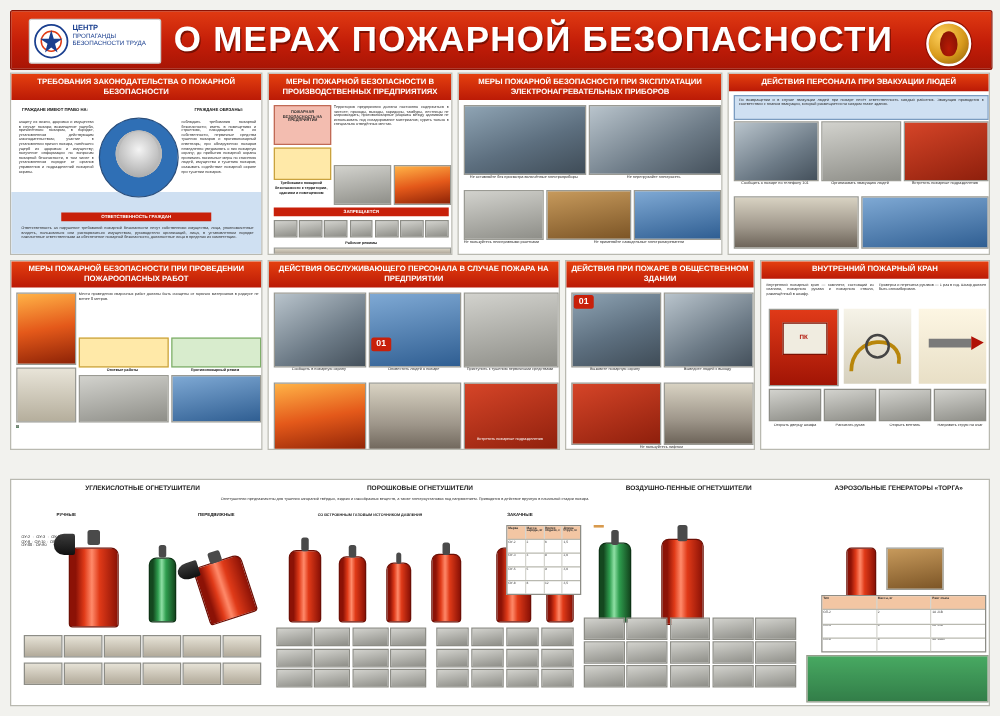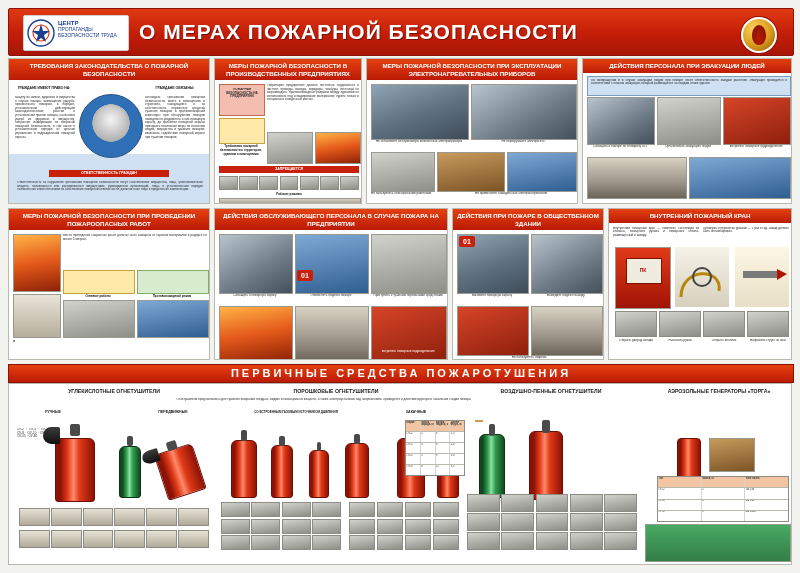--- a/index.html
+++ b/index.html
@@ -7,21 +7,21 @@
   #poster{position:relative;width:800px;height:573px;background:#f2f2ee;overflow:hidden;}
 
   
   .header-band{
     position:absolute;left:8px;top:8px;width:784px;height:46px;
     background:linear-gradient(180deg,#e03a12 0%,#c31d08 55%,#a81505 100%);
     border:1px solid #8d1204;border-radius:2px;
   }
   .header-title{
     position:absolute;left:130px;top:9px;width:540px;height:28px;
-    color:#ffffff;font-weight:bold;font-size:21px;letter-spacing:1px;
+    color:#ffffff;font-weight:bold;font-size:28px;letter-spacing:1px;
     text-align:left;line-height:28px;text-shadow:1px 1px 0 #7a1003;
     white-space:nowrap;
   }
   .logo-box{
     position:absolute;left:14px;top:6px;width:104px;height:34px;background:#ffffff;
     border:1px solid #cfcfcf;border-radius:2px;overflow:hidden;
   }
   .logo-text{position:absolute;left:34px;top:4px;font-size:5px;color:#1a3f8f;line-height:6px;width:66px;}
   .logo-text b{font-size:6px;}
   .emblem{
@@ -318,21 +318,20 @@
         <div class="im-grey"></div>
         <div class="im-grey"></div>
       </div>
       <div class="txt" style="left:6px;top:116px;width:42px;height:12px;text-align:center;">Открыть дверцу шкафа</div>
       <div class="txt" style="left:50px;top:116px;width:42px;height:12px;text-align:center;">Раскатать рукав</div>
       <div class="txt" style="left:94px;top:116px;width:42px;height:12px;text-align:center;">Открыть вентиль</div>
       <div class="txt" style="left:138px;top:116px;width:42px;height:12px;text-align:center;">Направить струю на очаг</div>
     </div>
   </div>
 
-  <div class="band" style="top:364px;">ПЕРВИЧНЫЕ СРЕДСТВА ПОЖАРОТУШЕНИЯ</div>
 
   <div class="panel" style="left:8px;top:383px;width:784px;height:182px;">
     <div class="panel-body short" style="height:100%;">
 
       <div class="subhead" style="left:10px;top:4px;width:190px;">УГЛЕКИСЛОТНЫЕ ОГНЕТУШИТЕЛИ</div>
       <div class="subhead" style="left:212px;top:4px;width:230px;">ПОРОШКОВЫЕ ОГНЕТУШИТЕЛИ</div>
       <div class="subhead" style="left:452px;top:4px;width:180px;">ВОЗДУШНО-ПЕННЫЕ ОГНЕТУШИТЕЛИ</div>
       <div class="subhead" style="left:640px;top:4px;width:140px;">АЭРОЗОЛЬНЫЕ ГЕНЕРАТОРЫ «ТОРГА»</div>
 
       <div class="txt" style="left:150px;top:14px;width:330px;height:10px;text-align:center;">Огнетушители предназначены для тушения загораний твёрдых, жидких и газообразных веществ, а также электроустановок под напряжением. Приводятся в действие вручную в начальной стадии пожара.</div>

